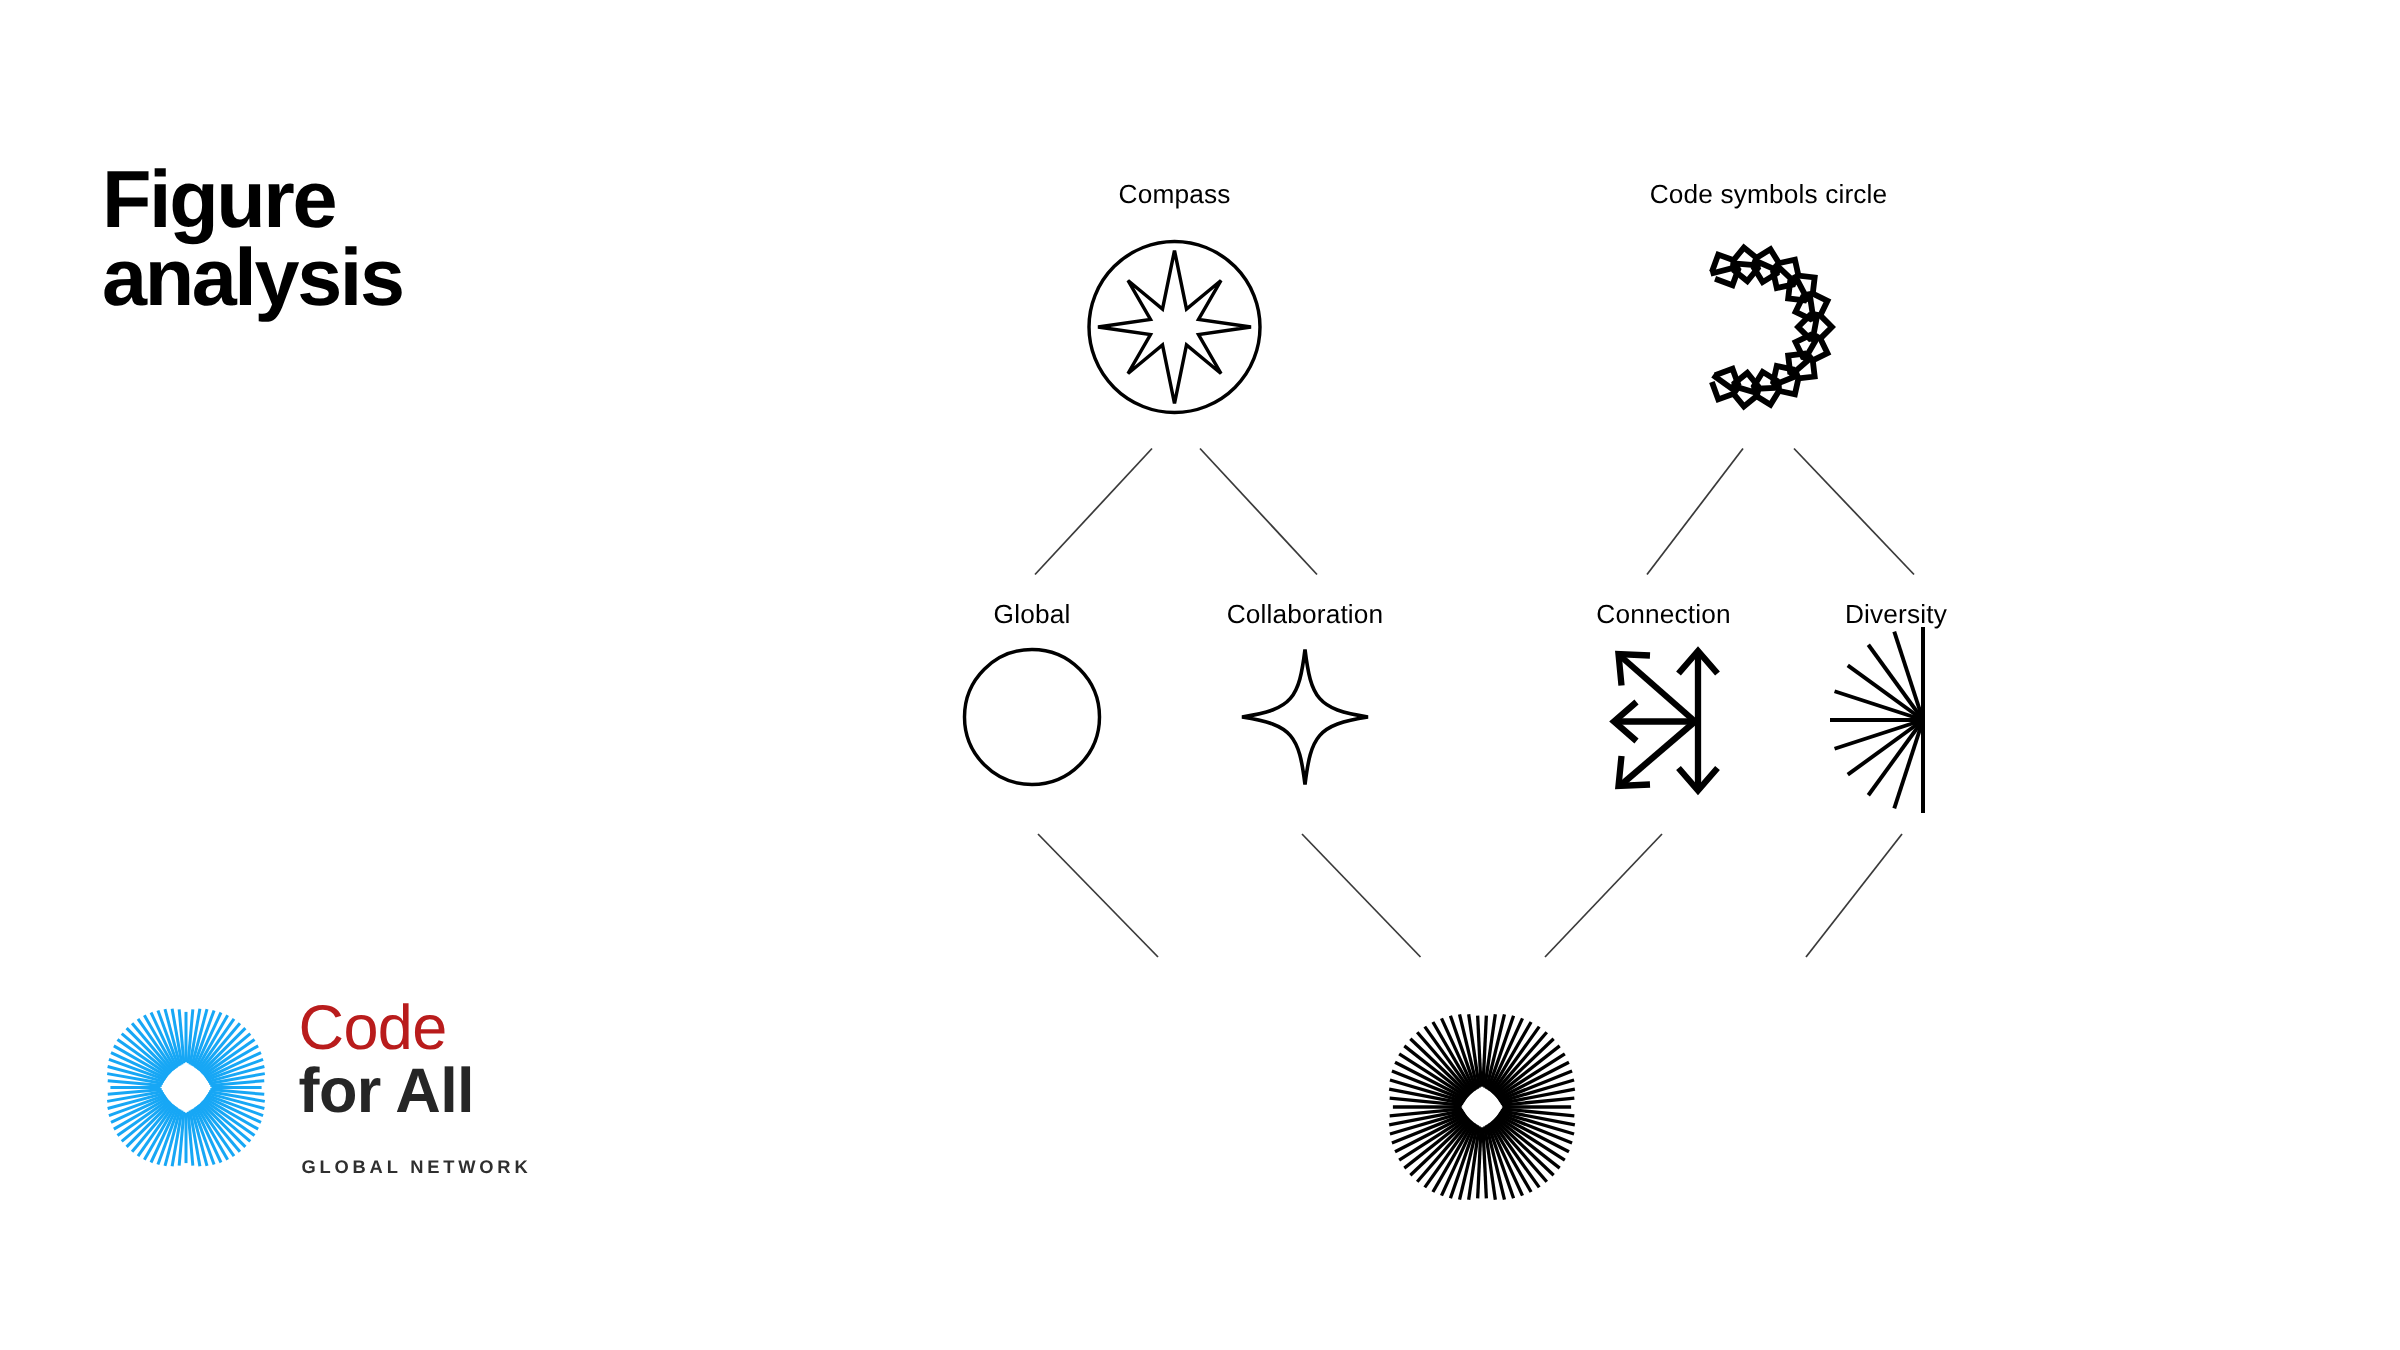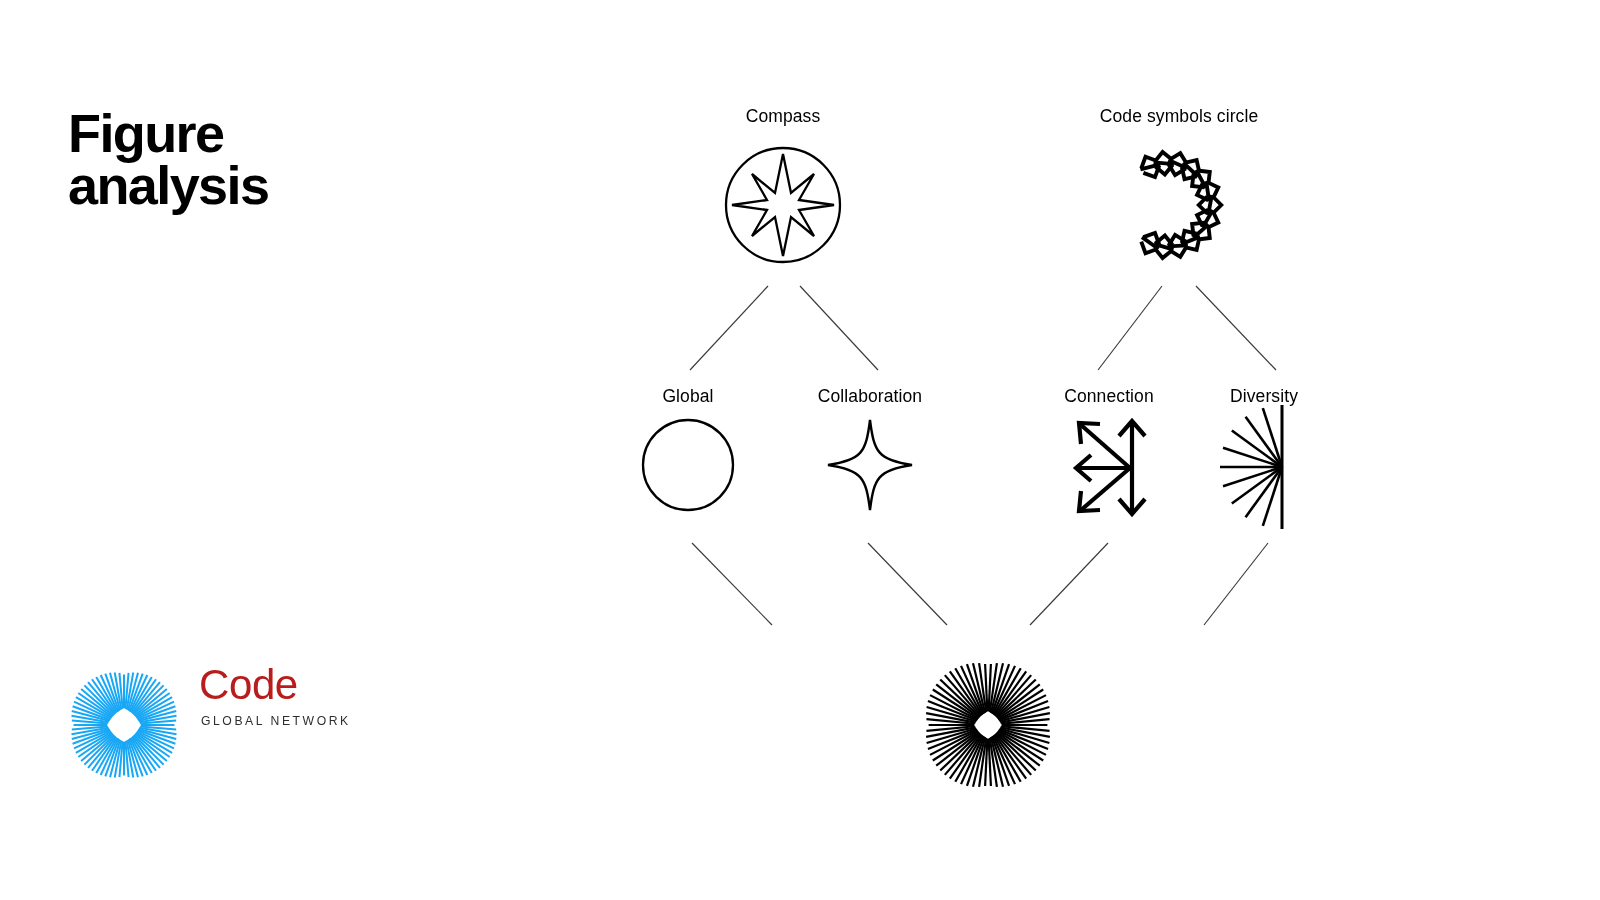--- a/index.html
+++ b/index.html
@@ -82,32 +82,32 @@
     letter-spacing: -0.4px;
     display: block;
   }
   .wordmark-line.bold {
     font-weight: 700;
     color: #262626;
   }
   #logo-tagline {
     display: block;
     font-size: 12.2px;
-    font-weight: 400;
+    font-weight: 700;
     letter-spacing: 2.55px;
     color: #2f2f2f;
-    margin-top: 8px;
+    margin-top: 24px;
     margin-left: 2px;
   }
 
   
   #diagram {
     position: absolute;
     left: 600px;
-    top: 80px;
+    top: 93px;
     width: 800px;
     height: 760px;
   }
   #diagram-svg {
     display: block;
     width: 800px;
     height: 760px;
     overflow: visible;
   }
   .node-label {
@@ -211,20 +211,21 @@
             <line x1="75.16" y1="68.86" x2="112.00" y2="51.68"></line>
             <line x1="75.91" y1="69.94" x2="113.40" y2="56.29"></line>
             <line x1="76.65" y1="71.08" x2="114.25" y2="61.00"></line>
             <line x1="77.39" y1="72.29" x2="114.53" y2="65.74"></line>
             <line x1="78.17" y1="73.59" x2="114.16" y2="70.44"></line>
           </g>
       </svg>
     </div>
     <div id="logo-wordmark">
       <span class="wordmark-line">Code</span>
+      <span class="wordmark-line bold">for All</span>
       <span id="logo-tagline">GLOBAL NETWORK</span>
     </div>
   </div>
 
   <div id="diagram">
     <svg id="diagram-svg" viewBox="0 0 800 760" aria-hidden="true">
 
       <g id="connectors">
         <line class="connector" x1="168" y1="206" x2="90" y2="290"></line>
         <line class="connector" x1="200" y1="206" x2="278" y2="290"></line>

